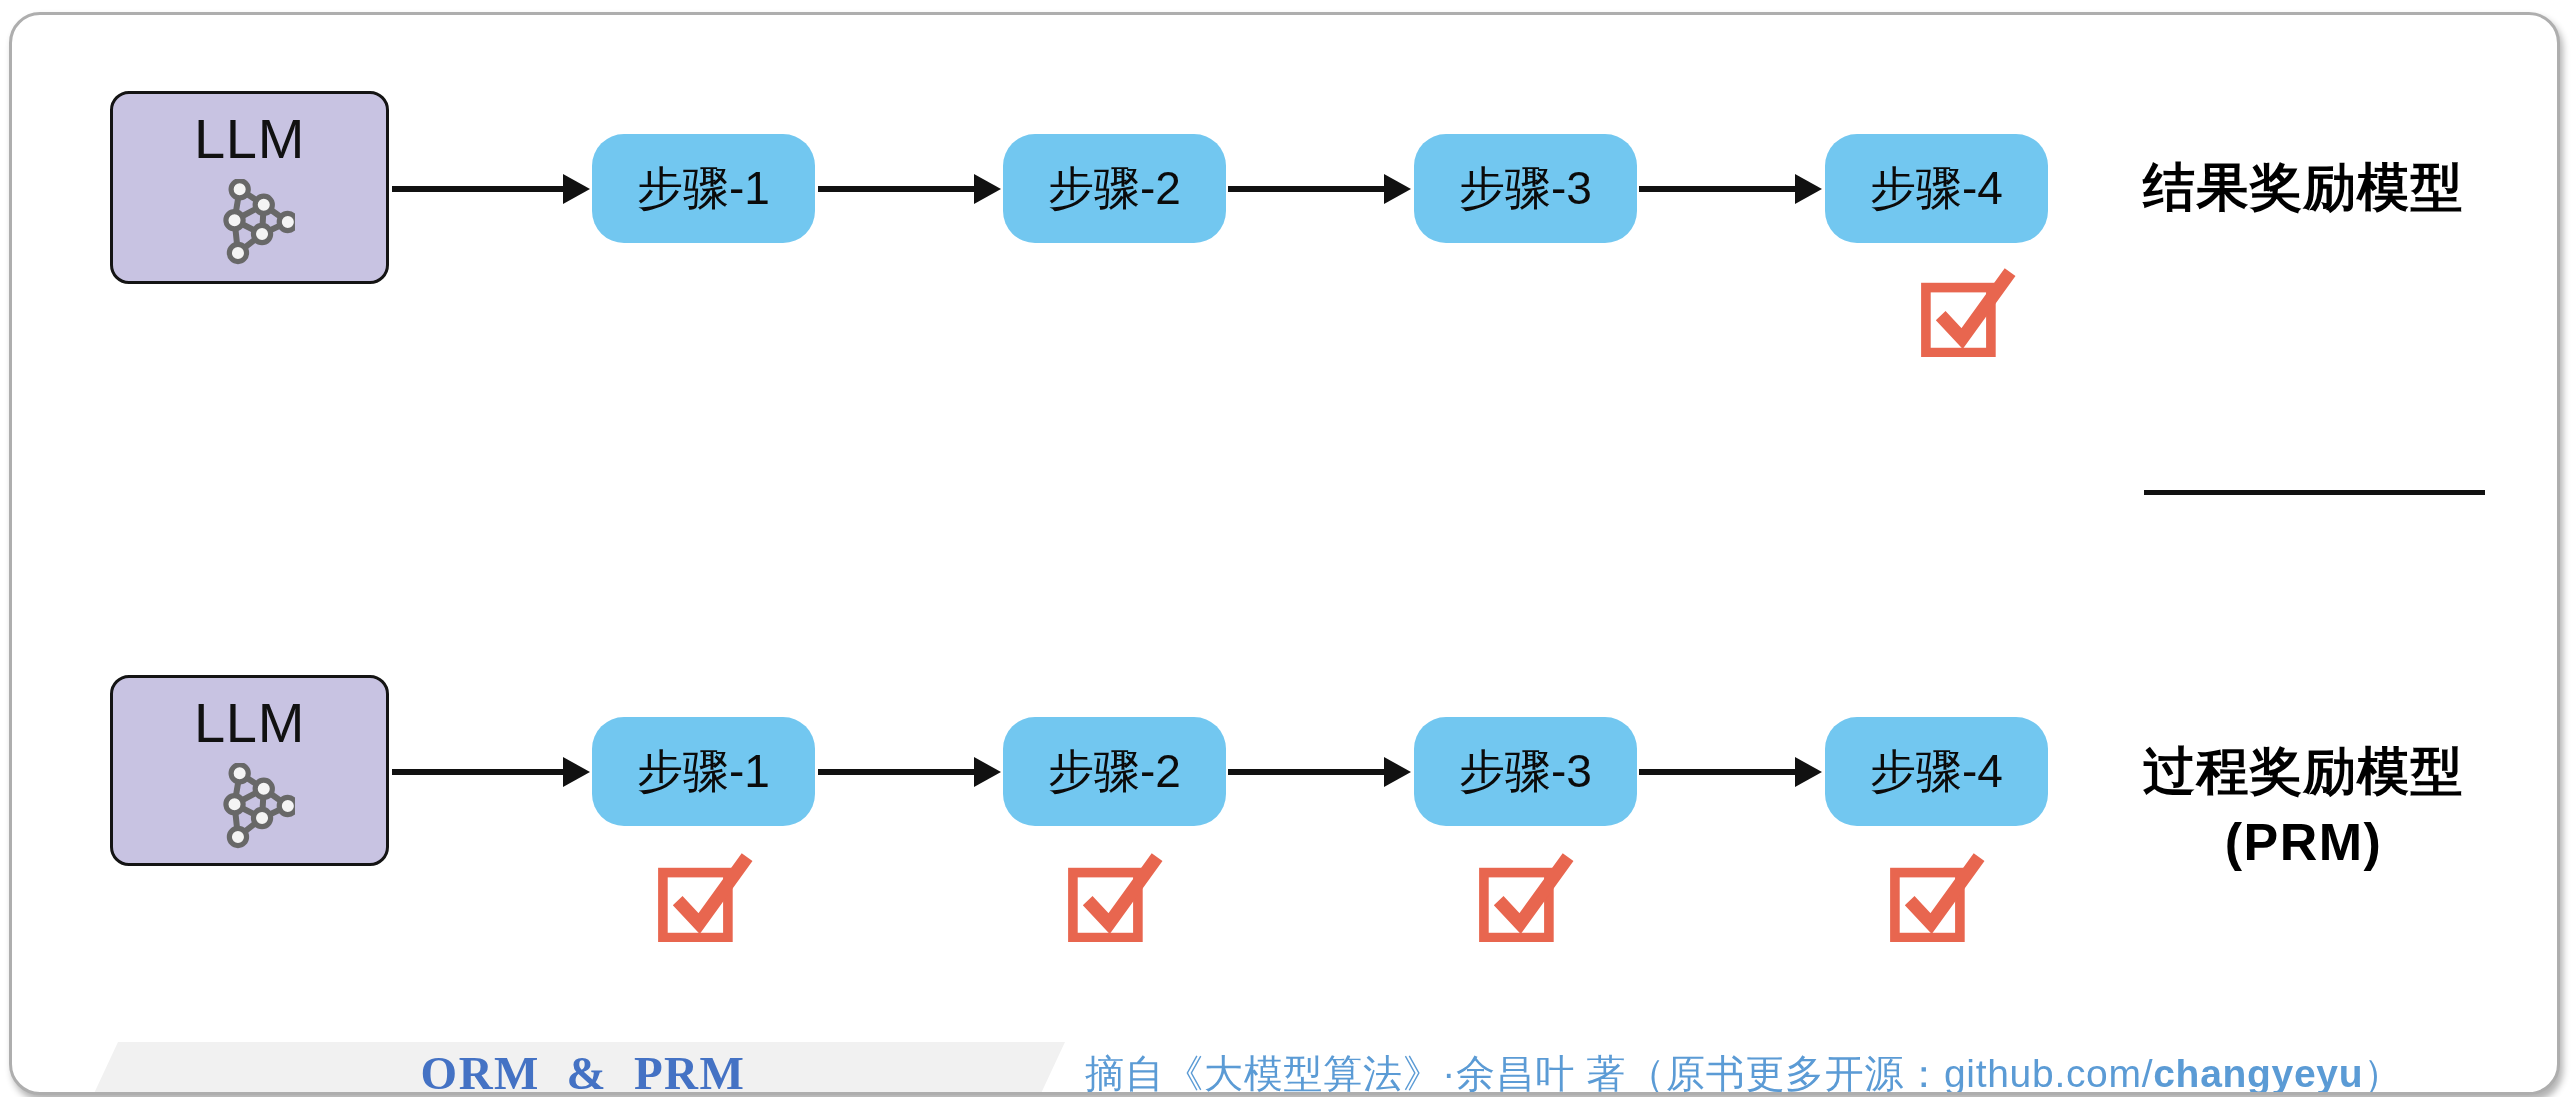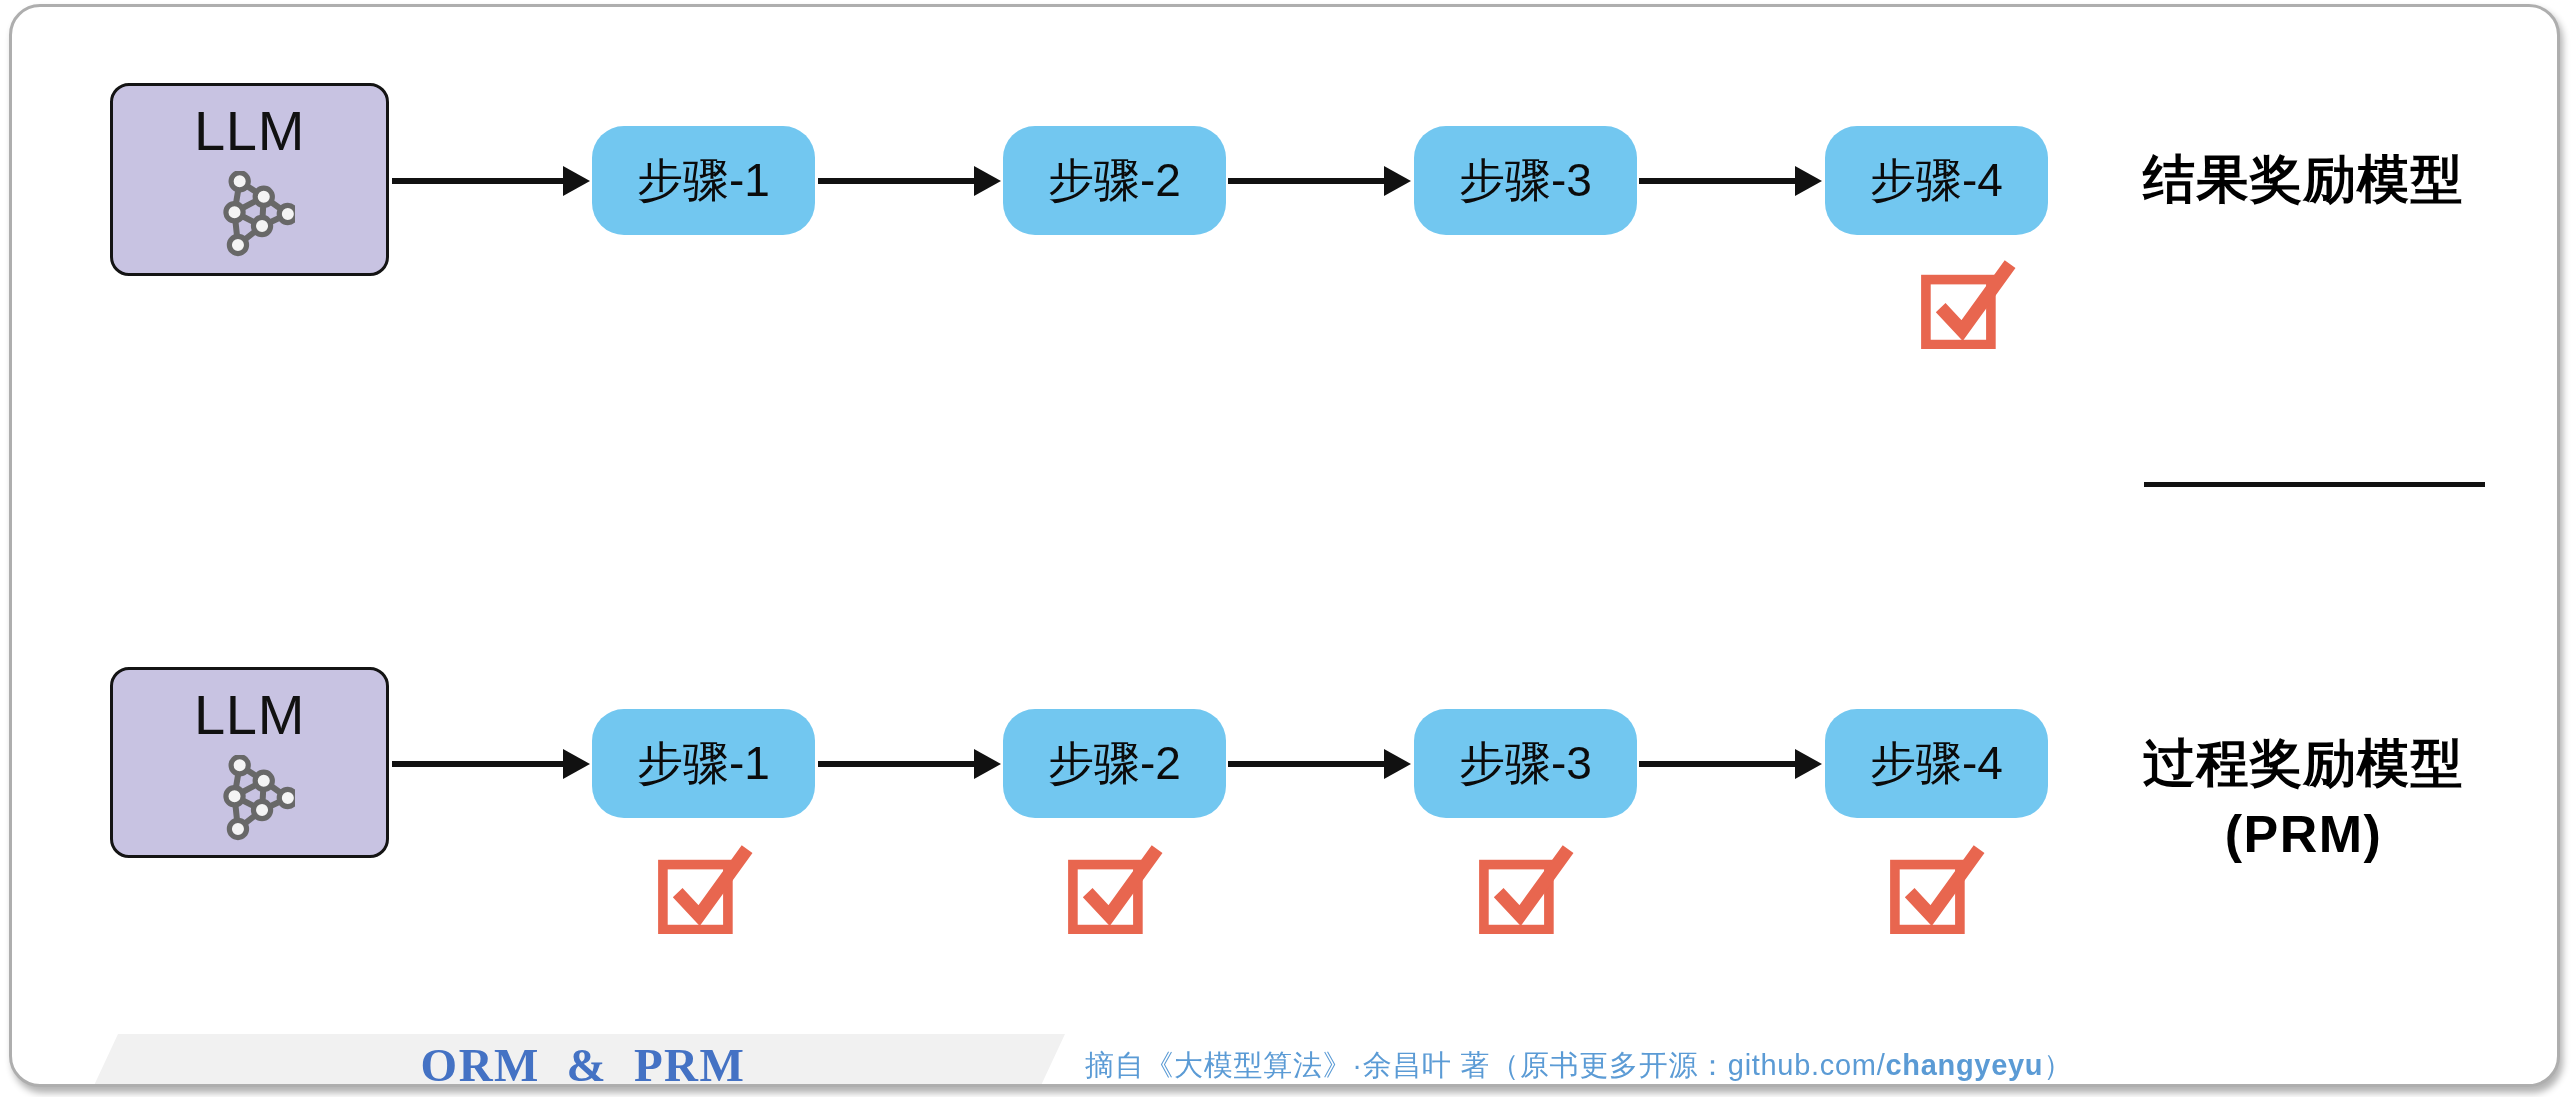--- a/index.html
+++ b/index.html
@@ -1,21 +1,21 @@
 <!DOCTYPE html>
 <html style="font-size:12px"><head>
 <meta charset="utf-8">
 <style>
   html,body{margin:0;padding:0;background:#fff;}
   .stage{
     position:relative;width:2576px;height:1098px;background:#ffffff;overflow:hidden;
     font-family:"Liberation Sans", sans-serif;
   }
   .frame{
-    position:absolute;left:9px;top:4px;width:2545px;height:1077px;
+    position:absolute;left:9px;top:12px;width:2545px;height:1077px;
     background:#ffffff;border:3.7px solid #aeaeae;border-radius:31px;
     box-shadow:3px 5.2px 7.4px rgba(0,0,0,0.30);
     overflow:hidden;
   }
   
   .llm-box{
     position:absolute;width:279px;background:#c8c3e2;border:3px solid #141414;border-radius:19px;
     display:flex;flex-direction:column;align-items:center;box-sizing:border-box;
   }
   .llm-label{font-size:56px;line-height:77px;color:#111;margin-top:6px;letter-spacing:0.7px;}
@@ -45,21 +45,21 @@
     position:absolute;left:106px;top:1027px;width:947px;height:60px;background:#f1f1f1;
     transform:skewX(-25deg);transform-origin:left top;
   }
   .footer-title{
     position:absolute;left:356px;top:1032px;width:430px;text-align:center;
     font-family:"Liberation Serif", serif;font-weight:bold;font-size:47px;line-height:53px;
     color:#4472c4;word-spacing:13.4px;letter-spacing:1.5px;
   }
   .footer-citation{
     position:absolute;left:1073px;top:1037px;white-space:nowrap;
-    font-size:29px;line-height:43px;color:#5b9bd5;letter-spacing:0.7px;
+    font-size:39px;line-height:43px;color:#5b9bd5;letter-spacing:0.7px;
   }
   .footer-citation .bold{font-weight:bold;}
 </style>
 </head>
 <body>
 
 <div class="stage">
   <div class="frame">
 
     <section>

